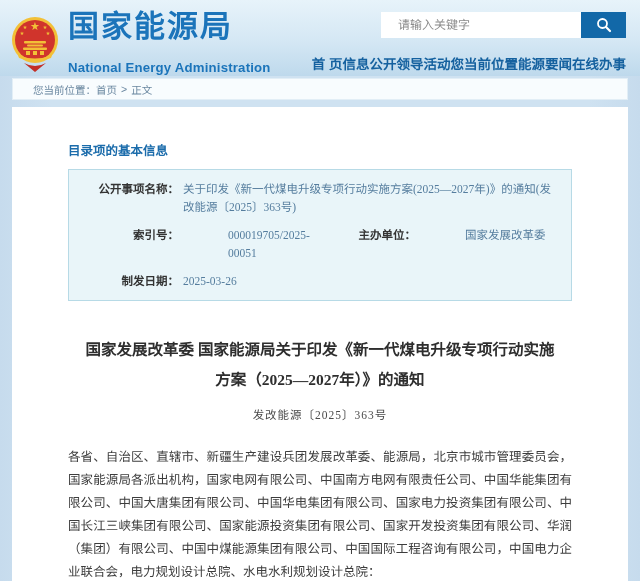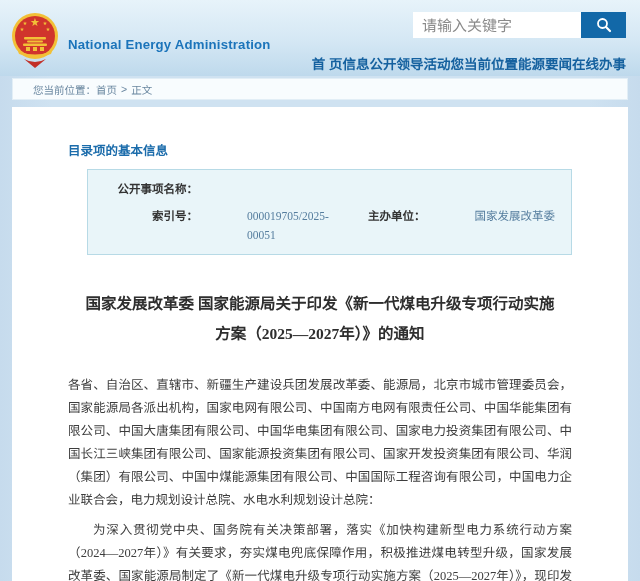--- a/index.html
+++ b/index.html
@@ -31,38 +31,38 @@
     font-size: 31px;
     font-weight: bold;
     color: #1b74ba;
     letter-spacing: 2px;
     line-height: 1.1;
   }
   .brand-en {
     font-size: 13.2px;
     font-weight: bold;
     color: #1b74ba;
-    margin-top: 10px;
+    margin-top: 16px;
     letter-spacing: 0.2px;
   }
   .header-right {
     margin-left: auto;
     display: flex;
     flex-direction: column;
     align-items: flex-end;
   }
   .search-row { display: flex; margin-top: 4px; }
   .search-input {
-    width: 168px;
+    width: 200px;
     height: 26px;
     border: 1px solid #ffffff;
     background: #ffffff;
-    font-size: 15px;
+    font-size: 12px;
     color: #333;
-    padding: 0 8px;
+    padding: 0 16px;
     outline: none;
   }
   .search-input::placeholder { color: #8a8a8a; }
   .search-button {
     width: 45px;
     height: 26px;
     background: #1268a8;
     border: none;
     display: flex;
     align-items: center;
@@ -110,21 +110,20 @@
     font-size: 12.5px;
     font-weight: bold;
     color: #1b6cab;
     margin-bottom: 10px;
   }
   .info-box {
     border: 1px solid #b7dae6;
     background: #e9f5f9;
     padding: 10px 14px 8px 14px;
     font-size: 11.5px;
-    margin-left: 19px;
   }
   .info-row { display: flex; margin-bottom: 9px; line-height: 1.6; }
   .info-row:last-child { margin-bottom: 2px; }
   .info-label {
     font-weight: bold;
     color: #333333;
     text-align: right;
     flex: 0 0 96px;
     white-space: nowrap;
   }
@@ -176,20 +175,21 @@
         <text x="38" y="21" font-size="5" fill="#f2c037" text-anchor="middle">★</text>
         <rect x="14" y="27" width="22" height="2.5" rx="1" fill="#f2c037"></rect>
         <rect x="17" y="30.5" width="16" height="2" rx="1" fill="#f2c037"></rect>
         <rect x="13" y="33.5" width="24" height="2.5" rx="1" fill="#f2c037"></rect>
         <rect x="16" y="37" width="4" height="4" fill="#f2c037"></rect>
         <rect x="23" y="37" width="4" height="4" fill="#f2c037"></rect>
         <rect x="30" y="37" width="4" height="4" fill="#f2c037"></rect>
         <path d="M8 41 Q25 48 42 41 L41 44 Q25 50 9 44 Z" fill="#f2c037"></path>
       </svg>
       <div class="brand-text">
+        <div class="brand-cn">国家能源局</div>
         <div class="brand-en">National Energy Administration</div>
       </div>
     </div>
 
     <div class="header-right">
       <div class="search-row">
         <input class="search-input" type="text" placeholder="请输入关键字" style="">
         <button class="search-button">
           <svg width="16" height="16" viewBox="0 0 16 16">
             <circle cx="6.5" cy="6.5" r="4.5" fill="none" stroke="#ffffff" stroke-width="1.8"></circle>
@@ -215,34 +215,40 @@
     <span>正文</span>
   </div>
 
   <main class="content-panel">
 
     <div class="info-heading">目录项的基本信息</div>
 
     <div class="info-box">
       <div class="info-row">
         <span class="info-label">公开事项名称：</span>
+        <span class="info-value">关于印发《新一代煤电升级专项行动实施方案(2025—2027年)》的通知(发改能源〔2025〕363号)</span>
       </div>
       <div class="info-row">
         <div class="info-col">
           <span class="info-label">索引号：</span>
           <span class="info-value">000019705/2025-00051</span>
         </div>
         <div class="info-col">
           <span class="info-label">主办单位：</span>
           <span class="info-value">国家发展改革委</span>
         </div>
       </div>
+      <div class="info-row">
+        <span class="info-label">制发日期：</span>
+        <span class="info-value">2025-03-26</span>
+      </div>
     </div>
 
     <h1 class="doc-title">国家发展改革委 国家能源局关于印发《新一代煤电升级专项行动实施方案（2025—2027年）》的通知</h1>
 
+    <div class="doc-number">发改能源〔2025〕363号</div>
 
     <p class="doc-paragraph">各省、自治区、直辖市、新疆生产建设兵团发展改革委、能源局，北京市城市管理委员会，国家能源局各派出机构，国家电网有限公司、中国南方电网有限责任公司、中国华能集团有限公司、中国大唐集团有限公司、中国华电集团有限公司、国家电力投资集团有限公司、中国长江三峡集团有限公司、国家能源投资集团有限公司、国家开发投资集团有限公司、华润（集团）有限公司、中国中煤能源集团有限公司、中国国际工程咨询有限公司，中国电力企业联合会，电力规划设计总院、水电水利规划设计总院：</p>
 
     <p class="doc-paragraph indent">为深入贯彻党中央、国务院有关决策部署，落实《加快构建新型电力系统行动方案（2024—2027年）》有关要求，夯实煤电兜底保障作用，积极推进煤电转型升级，国家发展改革委、国家能源局制定了《新一代煤电升级专项行动实施方案（2025—2027年）》，现印发给你们，请认真组织落实。</p>
 
   </main>
 </div>
 
 </body></html>

